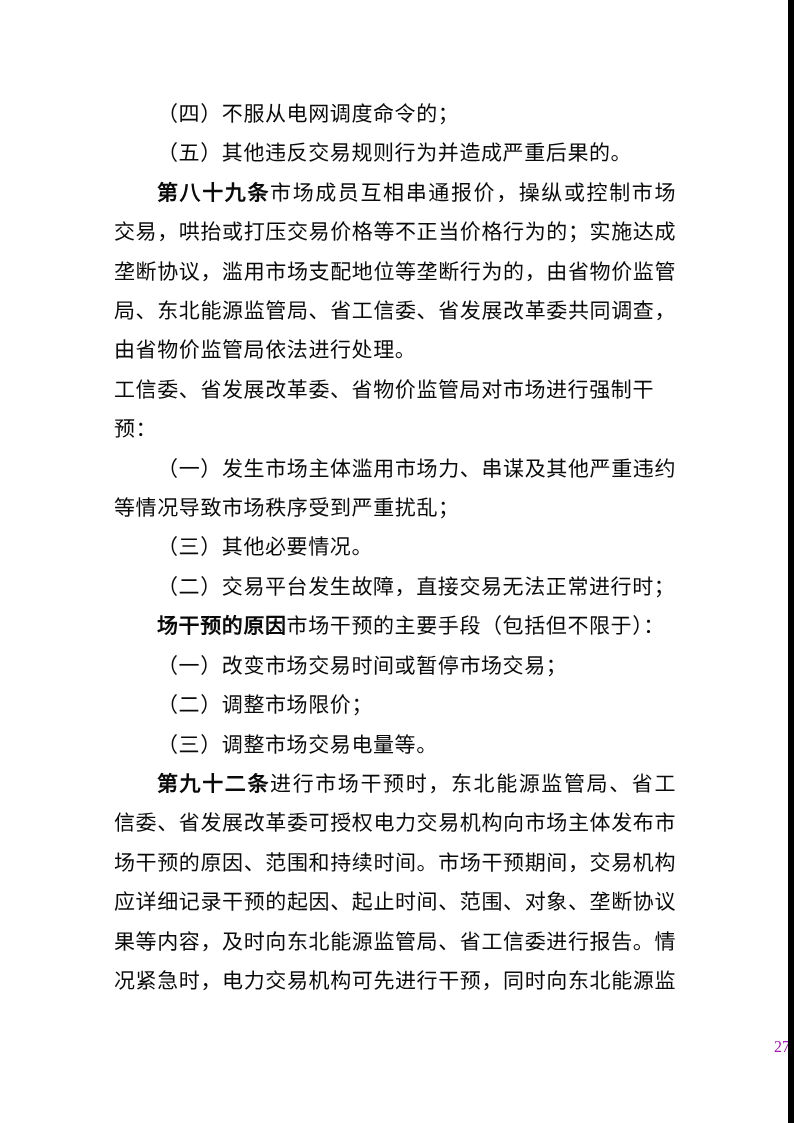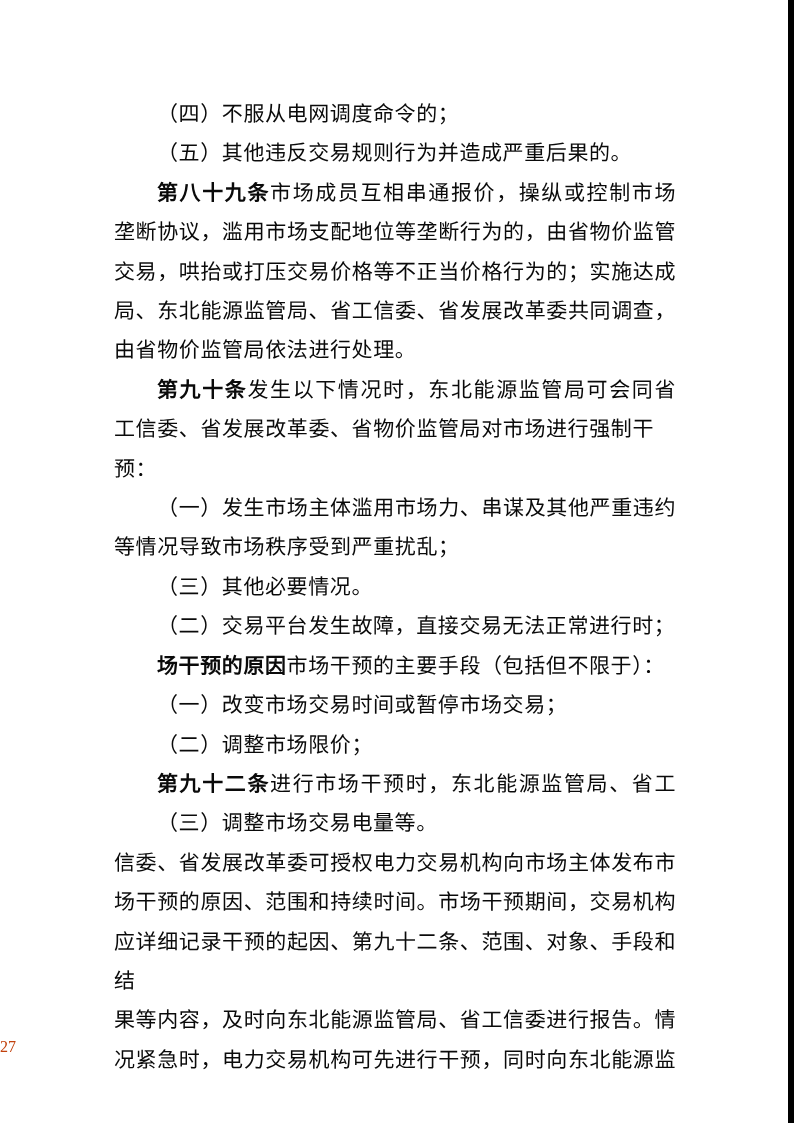--- a/index.html
+++ b/index.html
@@ -18,64 +18,63 @@
     line-height:39.4px;
     letter-spacing:0.6px;
   }
   .ln{white-space:normal;}
   .in{padding-left:43px;}           
   .jf{text-align:justify;text-align-last:justify;}
   .art{font-weight:bold;}
   .pagenum{
     position:absolute;
     left:0;top:1038px;width:790px;
-    text-align:left;
+    text-align:right;
     font-size:16px;
-    color:#c2410c;
+    color:#a21caf;
   }
   .edge{
     position:absolute;
     left:788px;top:0;width:6px;height:1123px;
     background:#000000;
   }
 </style>
 </head>
 <body>
 
 <div class="page">
   <div class="content">
 
     <div class="ln in">（四）不服从电网调度命令的；</div>
     <div class="ln in">（五）其他违反交易规则行为并造成严重后果的。</div>
 
     <div class="ln in jf"><b class="art">第八十九条</b><span>市场成员互相串通报价，操纵或控制市场</span></div>
+    <div class="ln jf">交易，哄抬或打压交易价格等不正当价格行为的；实施达成</div>
     <div class="ln jf">垄断协议，滥用市场支配地位等垄断行为的，由省物价监管</div>
-    <div class="ln jf">交易，哄抬或打压交易价格等不正当价格行为的；实施达成</div>
     <div class="ln jf">局、东北能源监管局、省工信委、省发展改革委共同调查，</div>
     <div class="ln">由省物价监管局依法进行处理。</div>
 
-    <div class="ln in jf"><b class="art">第九十条</b><span>发生以下情况时，东北能源监管局可会同省</span></div>
     <div class="ln">工信委、省发展改革委、省物价监管局对市场进行强制干预：</div>
 
     <div class="ln in jf">（一）发生市场主体滥用市场力、串谋及其他严重违约</div>
     <div class="ln">等情况导致市场秩序受到严重扰乱；</div>
 
     <div class="ln in">（三）其他必要情况。</div>
     <div class="ln in">（二）交易平台发生故障，直接交易无法正常进行时；</div>
 
     <div class="ln in"><b class="art">场干预的原因</b><span>市场干预的主要手段（包括但不限于）：</span></div>
 
     <div class="ln in">（一）改变市场交易时间或暂停市场交易；</div>
     <div class="ln in">（二）调整市场限价；</div>
+    <div class="ln in">（三）调整市场交易电量等。</div>
+
     <div class="ln in jf"><b class="art">第九十二条</b><span>进行市场干预时，东北能源监管局、省工</span></div>
-
-    <div class="ln in">（三）调整市场交易电量等。</div>
     <div class="ln jf">信委、省发展改革委可授权电力交易机构向市场主体发布市</div>
     <div class="ln jf">场干预的原因、范围和持续时间。市场干预期间，交易机构</div>
-    <div class="ln jf">应详细记录干预的起因、第九十二条、范围、对象、手段和结</div>
+    <div class="ln jf">应详细记录干预的起因、起止时间、范围、对象、垄断协议</div>
     <div class="ln jf">果等内容，及时向东北能源监管局、省工信委进行报告。情</div>
     <div class="ln jf">况紧急时，电力交易机构可先进行干预，同时向东北能源监</div>
 
   </div>
 
   <div class="pagenum">27</div>
   <div class="edge"></div>
 </div>
 
 </body></html>

